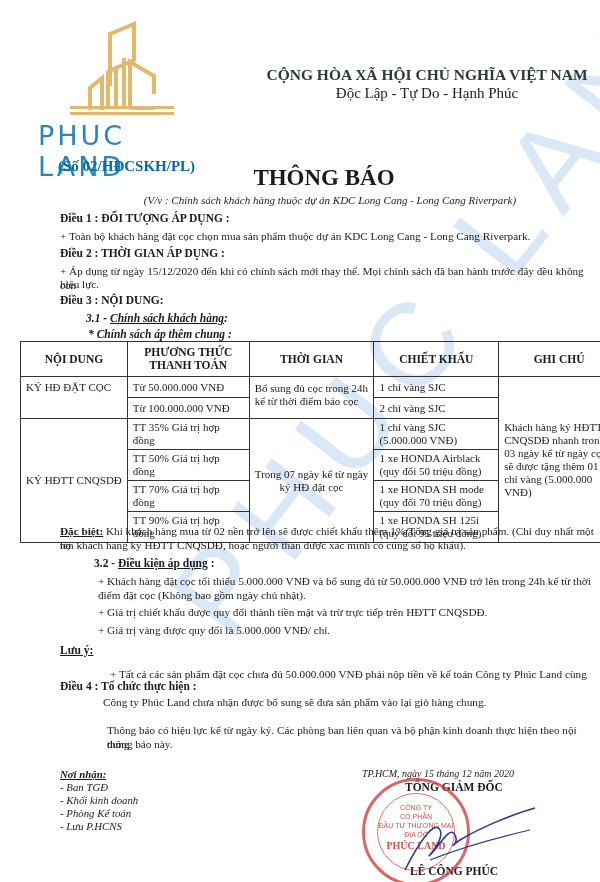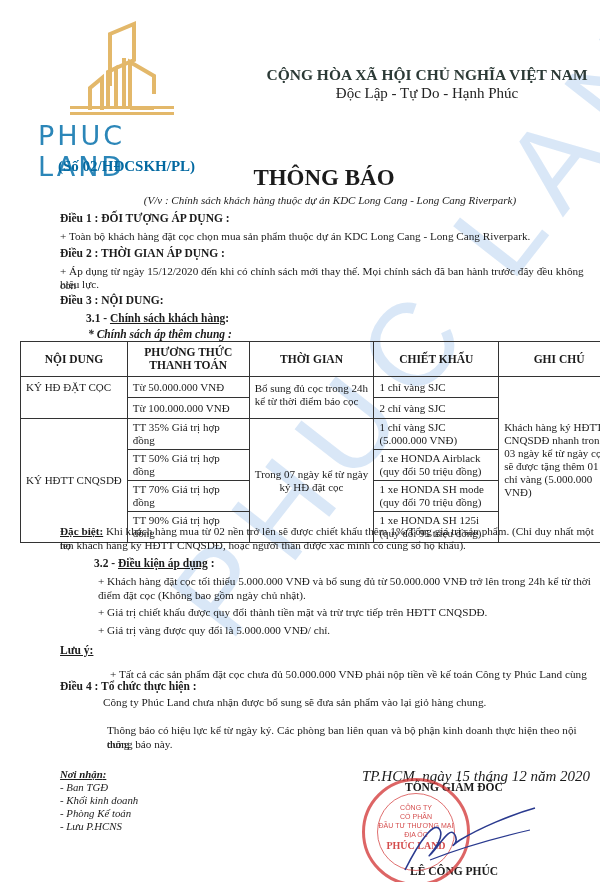--- a/index.html
+++ b/index.html
@@ -37,21 +37,21 @@
   .c1 { width: 107px; }
   .c2 { width: 122px; }
   .c3 { width: 125px; }
   .c4 { width: 125px; }
   .c5 { width: 121px; }
   .center { text-align: center; }
   .h20 { height: 21px; }
 
   
   .recipients { position: absolute; left: 60px; top: 768px; font-size: 10.8px; font-style: italic; line-height: 13px; }
-  .sign-date { position: absolute; left: 362px; top: 768px; font-size: 15px; font-style: italic; }
+  .sign-date { position: absolute; left: 362px; top: 768px; font-size: 10px; font-style: italic; }
   .sign-title { position: absolute; left: 405px; top: 781px; font-size: 11.5px; font-weight: 700; }
   .sign-name { position: absolute; left: 410px; top: 865px; font-size: 11.5px; font-weight: 700; }
   .stamp { position: absolute; left: 362px; top: 778px; width: 108px; height: 108px; border: 3px solid rgba(210,50,50,0.75); border-radius: 50%; z-index: 2; }
   .stamp .inner { position: absolute; left: 12px; top: 12px; right: 12px; bottom: 12px; border: 1.5px solid rgba(210,50,50,0.7); border-radius: 50%; }
   .stamp .txt { position: absolute; left: 0; width: 100%; text-align: center; color: rgba(205,45,45,0.85); font-family: "Liberation Sans", sans-serif; font-size: 7px; line-height: 9px; top: 22px; }
   .stamp .brand { font-size: 10px; font-weight: 700; font-family: "Liberation Serif", serif; margin-top: 2px; }
   .signature { position: absolute; left: 400px; top: 800px; z-index: 3; }
 </style>
 </head>
 <body>
@@ -92,21 +92,21 @@
 
   <div class="line b" style="left:60px;top:246px;font-size:11.5px;">
     <span>Điều 2</span><span> : THỜI GIAN ÁP DỤNG :</span>
   </div>
   <div class="line" style="left:60px;top:264px;"> + Áp dụng từ ngày 15/12/2020 đến khi có chính sách mới thay thế. Mọi chính sách đã ban hành trước đây đều không còn</div>
   <div class="line" style="left:60px;top:277px;">hiệu lực.</div>
 
   <div class="line b" style="left:60px;top:293px;font-size:11.5px;">
     <span>Điều 3</span><span> : NỘI DUNG:</span>
   </div>
-  <div class="line b" style="left:86px;top:311px;font-size:11.5px;">
+  <div class="line b" style="left:86px;top:311px;font-size:11.5px;font-style:italic;">
     <span>3.1 - </span><span class="u">Chính sách khách hàng</span><span>:</span>
   </div>
   <div class="line b i" style="left:88px;top:327px;font-size:11.5px;">* Chính sách áp thêm chung :</div>
 
   <table class="policy">
     <tbody>
         <tr>
       <th class="c1">NỘI DUNG</th>
       <th class="c2">PHƯƠNG THỨC THANH TOÁN</th>
       <th class="c3">THỜI GIAN</th>

